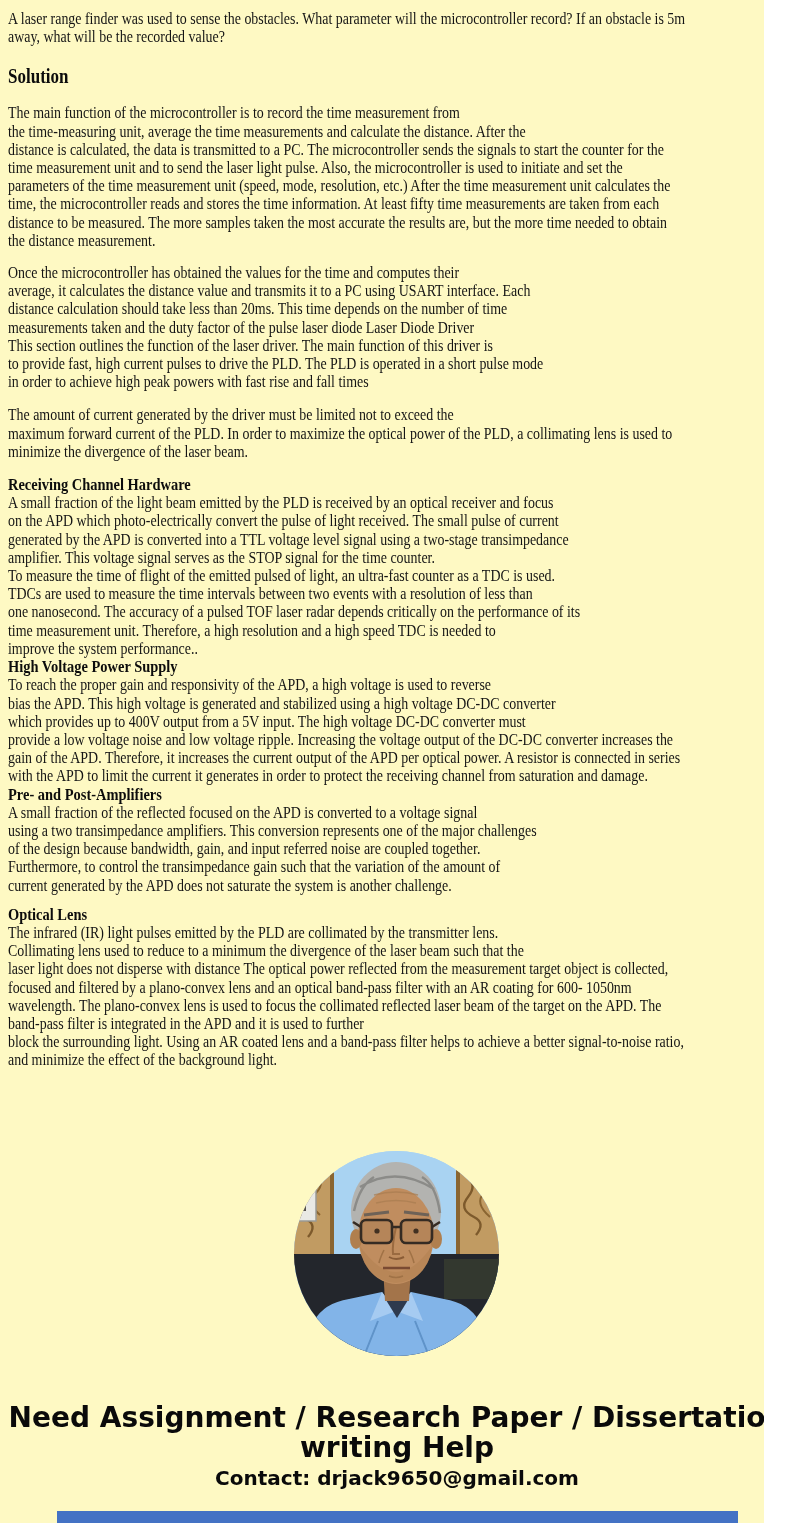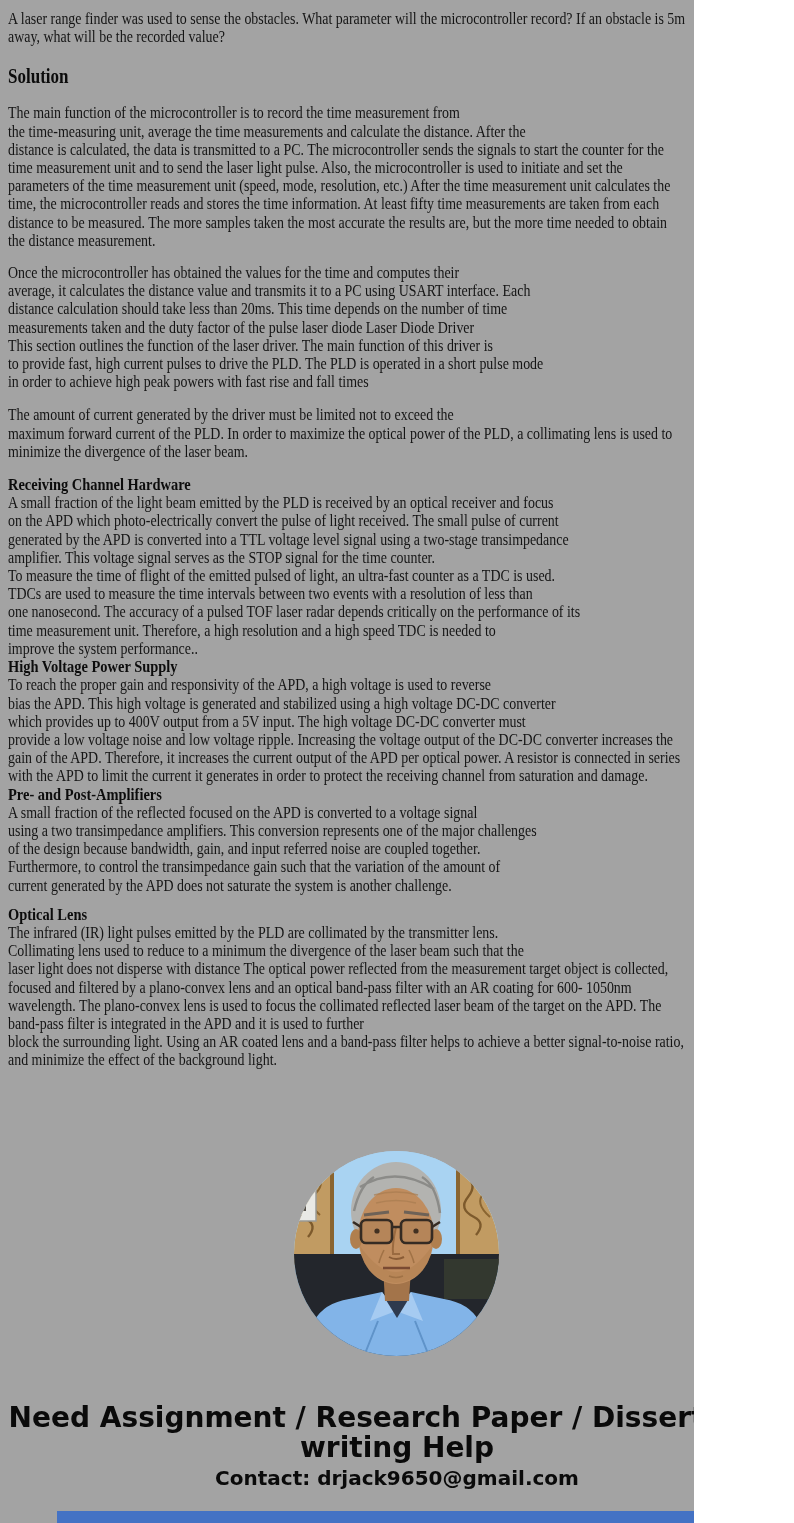--- a/index.html
+++ b/index.html
@@ -1,17 +1,17 @@
 <!DOCTYPE html>
 <html><head>
 <meta charset="utf-8">
 <style>
   html,body{margin:0;padding:0;background:#ffffff;}
   .page{
-    position:relative;width:694px;height:1523px;background:#a3a3a3;overflow:hidden;
+    position:relative;width:764px;height:1523px;background:#fef9c3;overflow:hidden;
     font-family:"Liberation Serif", serif;color:#121212;
   }
   .text-col{
     position:absolute;left:8px;top:10px;width:915px;
     transform:scaleX(0.85);transform-origin:0 0;
   }
   .body{
     margin:0;font-size:16.4px;line-height:18.2px;white-space:pre;color:#141414;
   }
   .h-solution{

